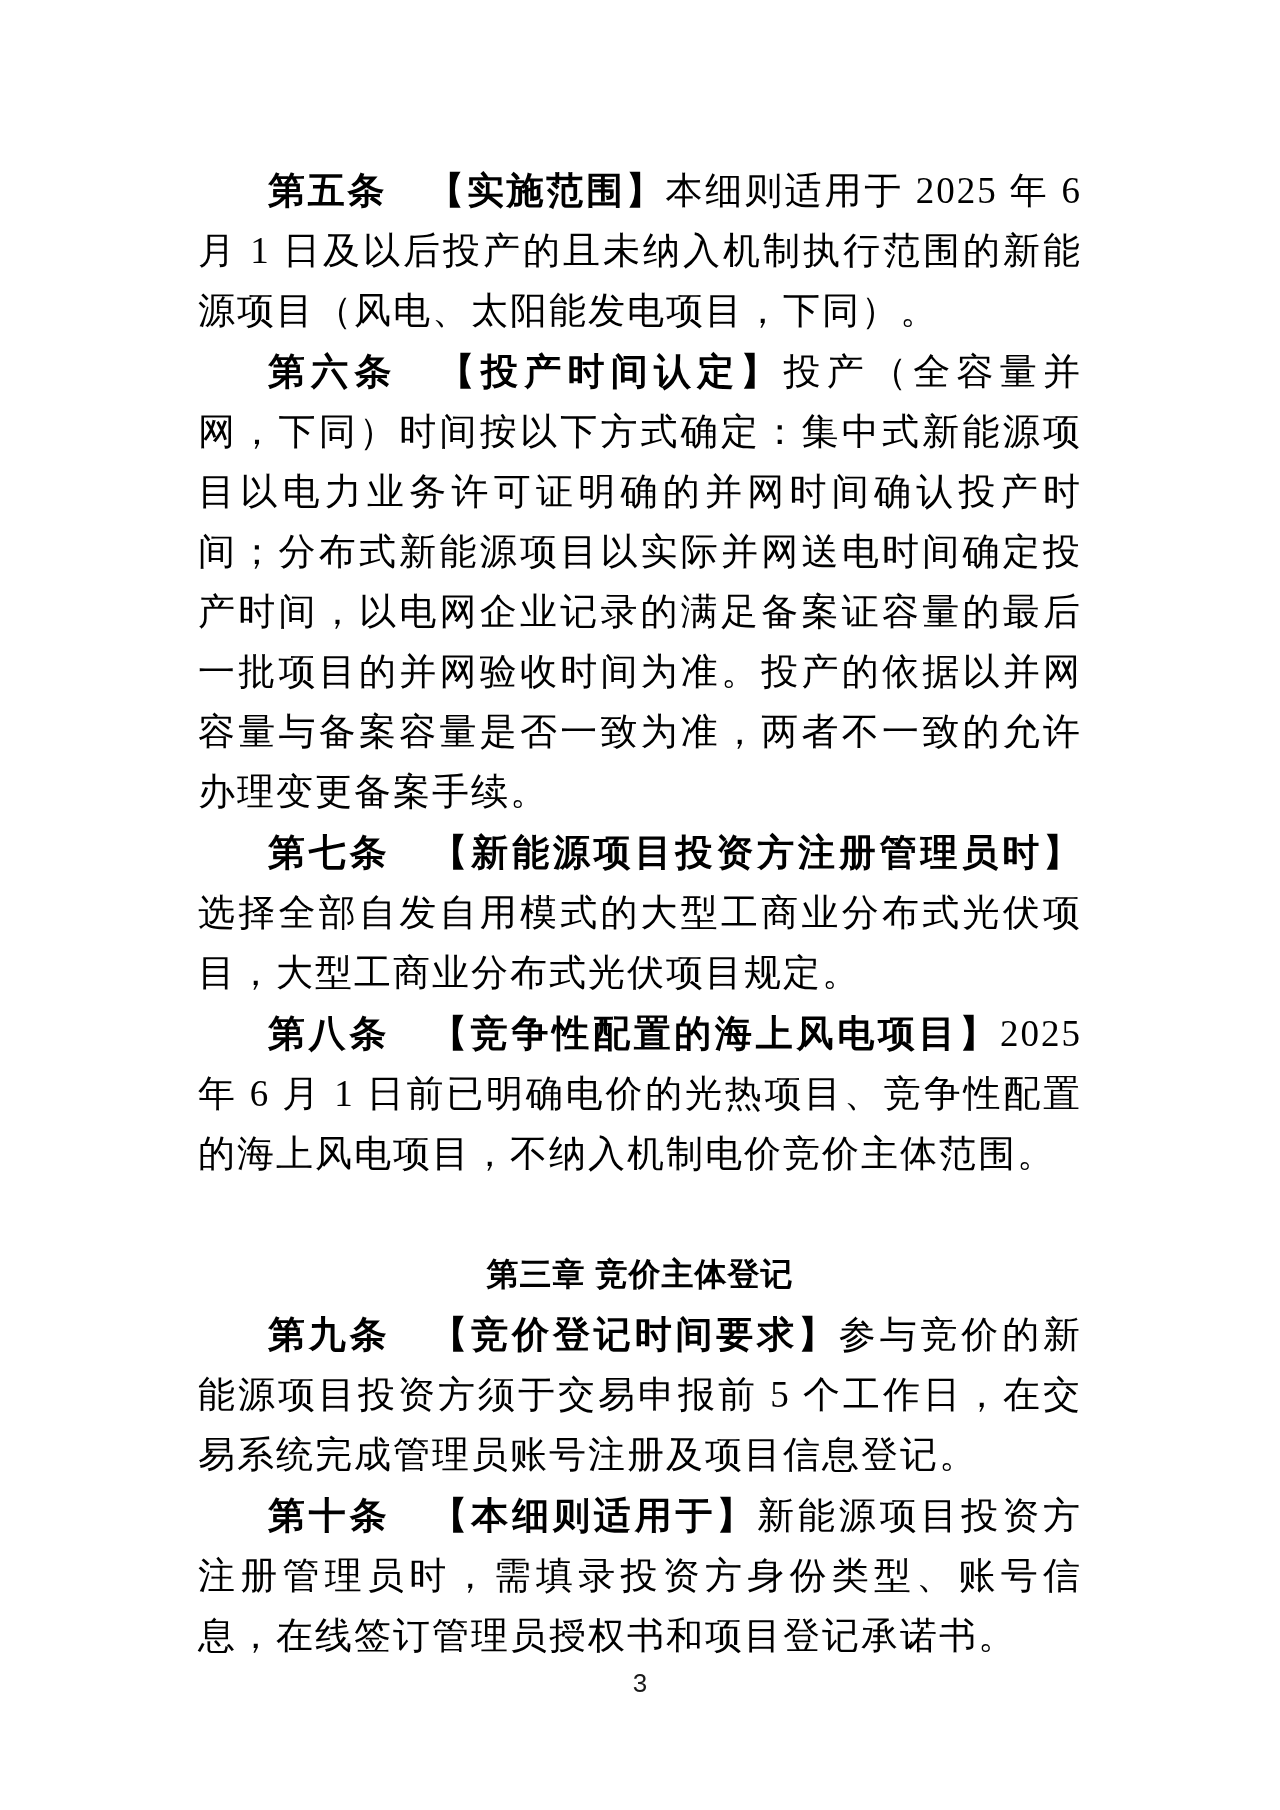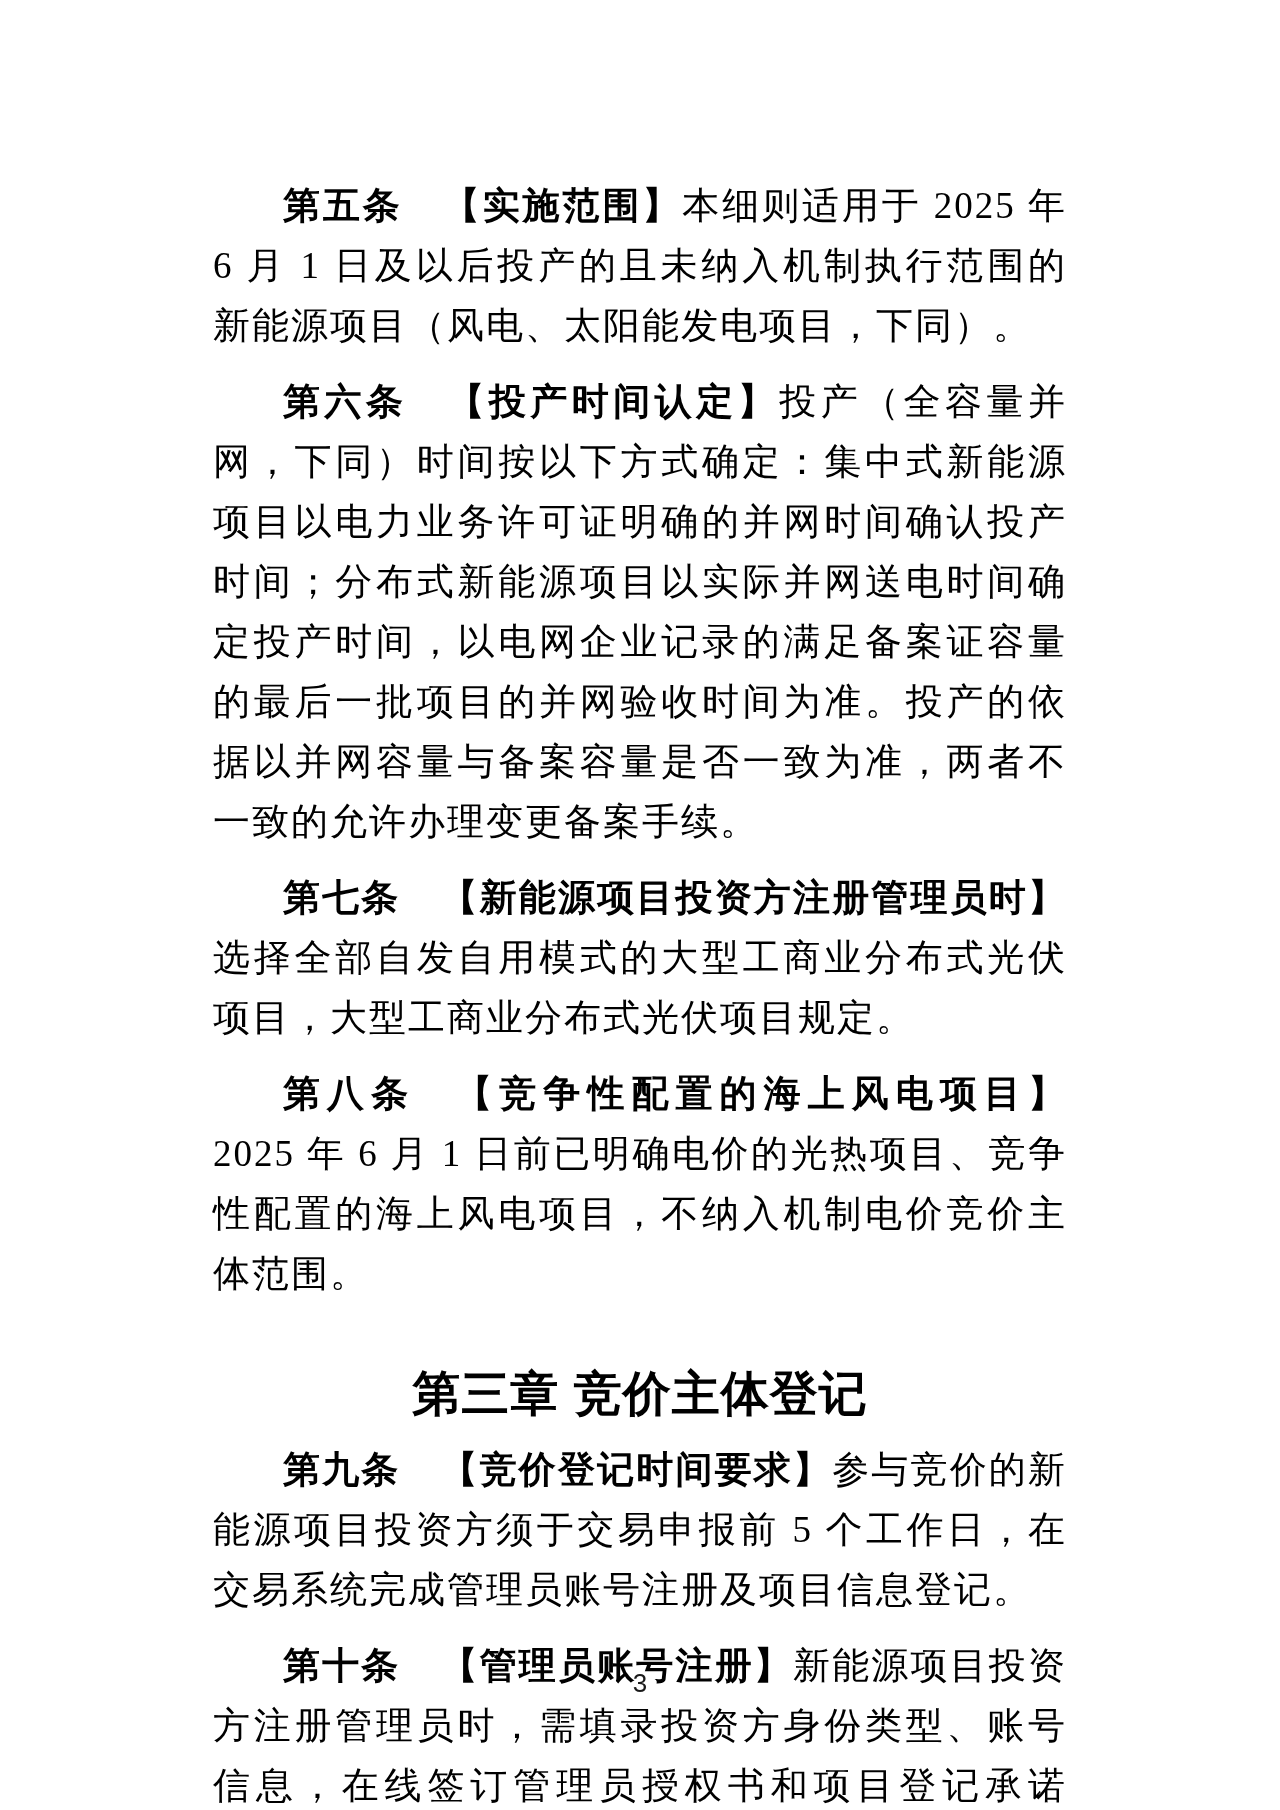--- a/index.html
+++ b/index.html
@@ -15,21 +15,21 @@
     overflow: hidden;
     color: #000000;
   }
   .content {
     position: absolute;
     top: 160px;
     left: 197px;
     width: 886px;
   }
   p.article {
-    margin: 16px;
+    margin: 1px;
     padding: 0;
     font-family: "Liberation Serif", "DejaVu Serif", serif;
     font-size: 37px;
     line-height: 60px;
     letter-spacing: 2px;
     text-align: justify;
     text-indent: 70px;
     color: #000000;
   }
   .article-number {
@@ -37,21 +37,21 @@
     margin-right: 40px;
   }
   .article-title {
     font-weight: bold;
   }
   h2.chapter {
     margin: 60px 0 0 0;
     padding: 0;
     font-family: "Liberation Sans", "DejaVu Sans", sans-serif;
     font-weight: bold;
-    font-size: 48px;
+    font-size: 32px;
     line-height: 60px;
     letter-spacing: 1px;
     text-align: center;
     text-indent: 0;
     color: #000000;
   }
   .page-number {
     position: absolute;
     top: 1668px;
     left: 0;
@@ -74,18 +74,18 @@
     <p class="article"><span class="article-number">第六条</span><span class="article-title">【投产时间认定】</span><span>投产（全容量并网，下同）时间按以下方式确定：集中式新能源项目以电力业务许可证明确的并网时间确认投产时间；分布式新能源项目以实际并网送电时间确定投产时间，以电网企业记录的满足备案证容量的最后一批项目的并网验收时间为准。投产的依据以并网容量与备案容量是否一致为准，两者不一致的允许办理变更备案手续。</span></p>
 
     <p class="article"><span class="article-number">第七条</span><span class="article-title">【新能源项目投资方注册管理员时】</span><span>选择全部自发自用模式的大型工商业分布式光伏项目，大型工商业分布式光伏项目规定。</span></p>
 
     <p class="article"><span class="article-number">第八条</span><span class="article-title">【竞争性配置的海上风电项目】</span><span>2025 年 6 月 1 日前已明确电价的光热项目、竞争性配置的海上风电项目，不纳入机制电价竞价主体范围。</span></p>
 
     <h2 class="chapter">第三章 竞价主体登记</h2>
 
     <p class="article"><span class="article-number">第九条</span><span class="article-title">【竞价登记时间要求】</span><span>参与竞价的新能源项目投资方须于交易申报前 5 个工作日，在交易系统完成管理员账号注册及项目信息登记。</span></p>
 
-    <p class="article"><span class="article-number">第十条</span><span class="article-title">【管理员账号注册】</span><span>新能源项目投资方注册管理员时，需填录投资方身份类型、账号信息，在线签订管理员授权书和项目登记承诺书。</span></p>
+    <p class="article"><span class="article-number">第十条</span><span class="article-title">【本细则适用于】</span><span>新能源项目投资方注册管理员时，需填录投资方身份类型、账号信息，在线签订管理员授权书和项目登记承诺书。</span></p>
 
   </div>
 
   <div class="page-number">3</div>
 </div>
 
 </body></html>

